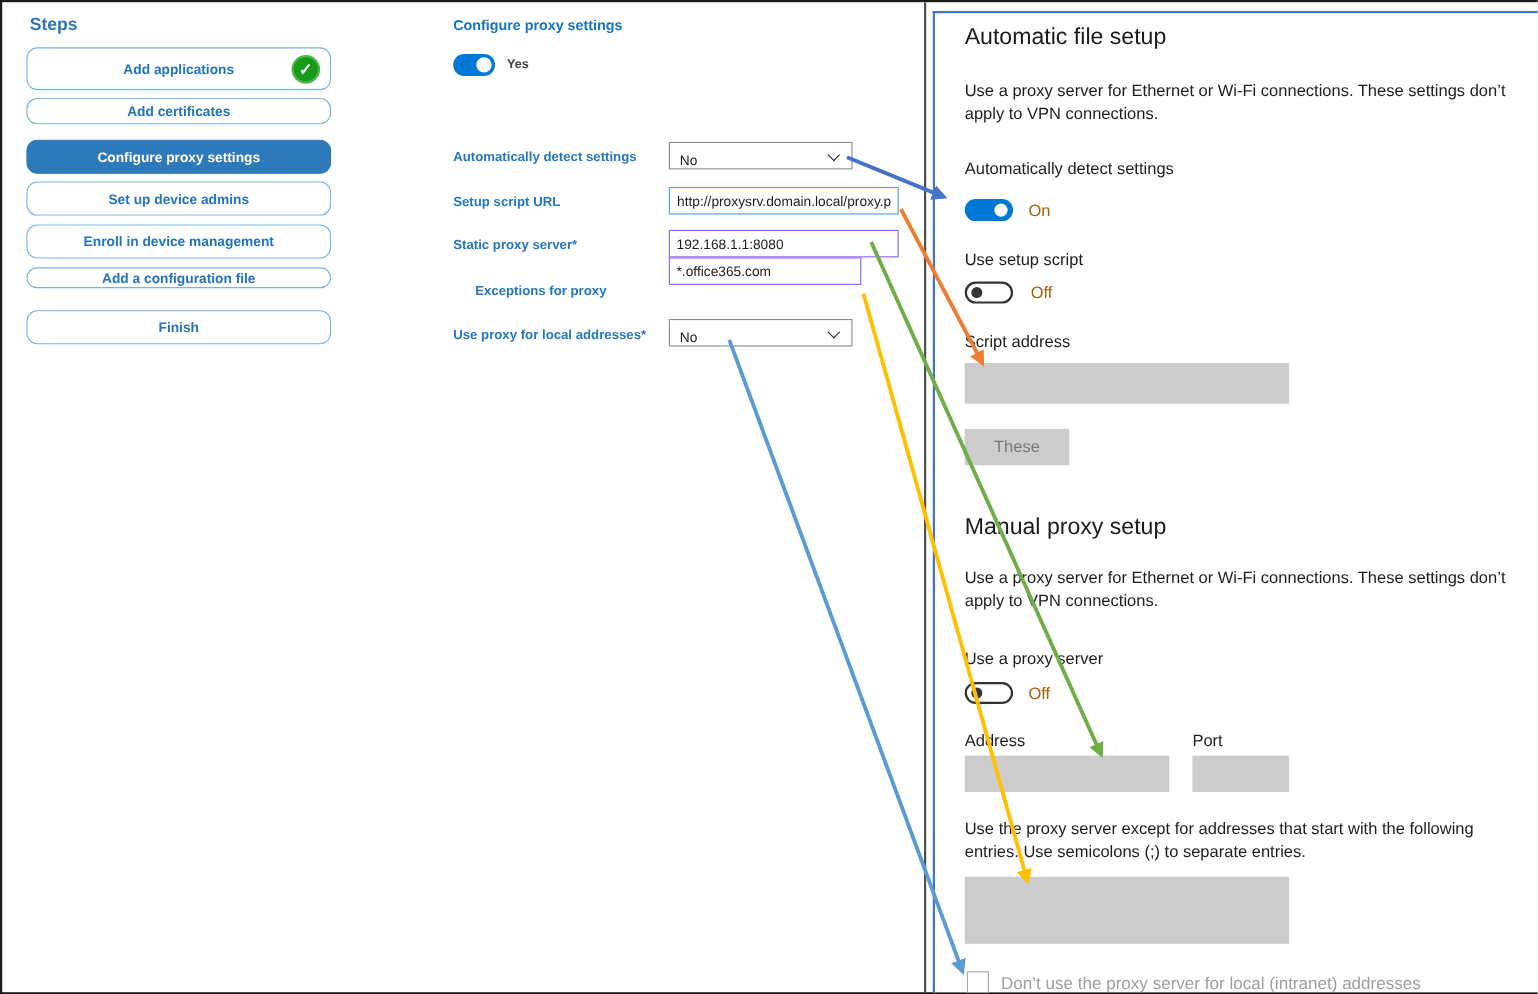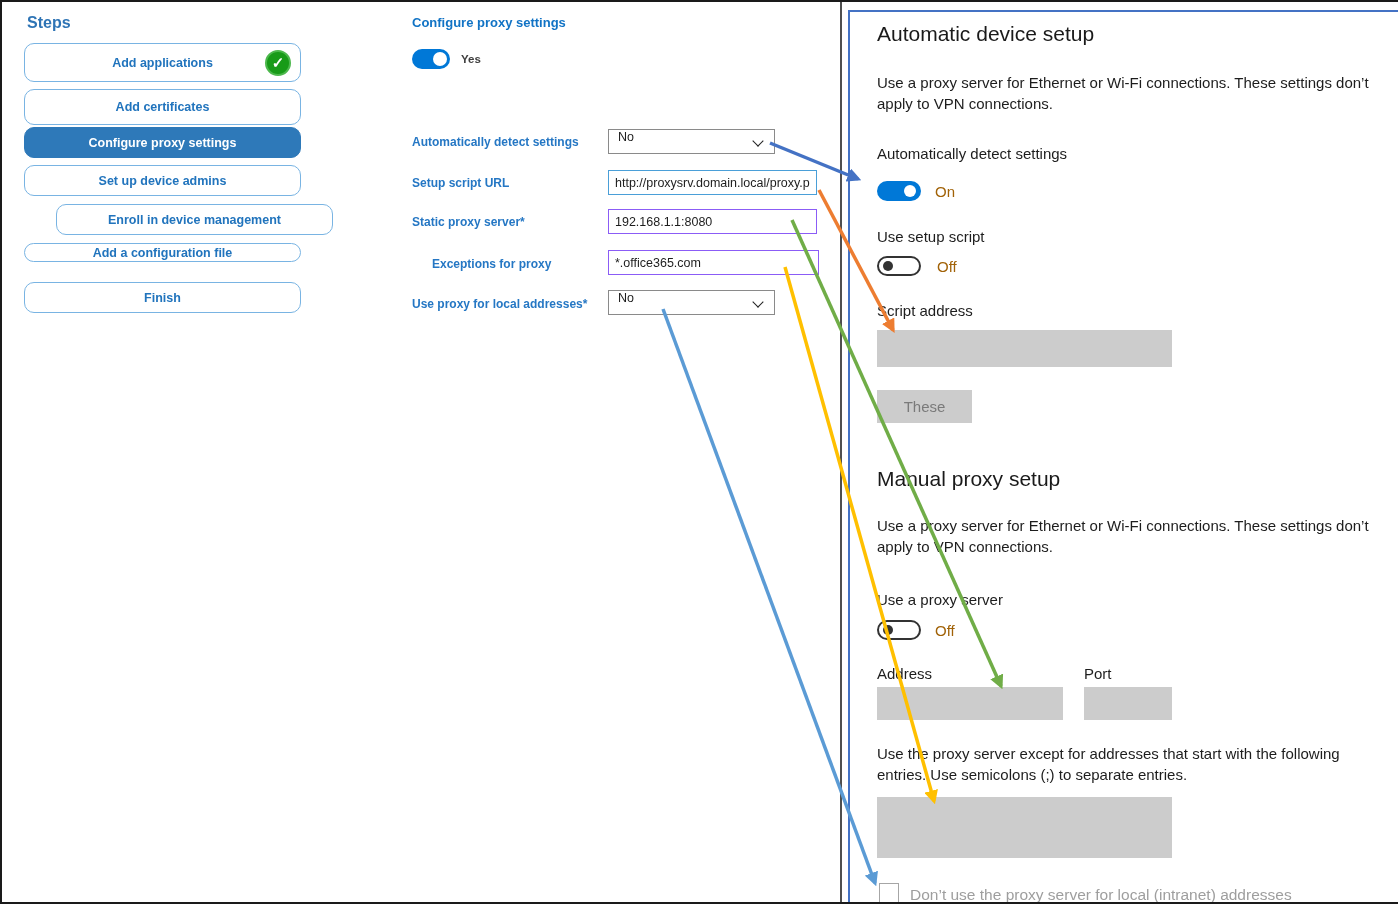--- a/index.html
+++ b/index.html
@@ -22,21 +22,21 @@
   .form-title { position:absolute; left:410px; top:13px; font-size:13px; font-weight:bold; color:#1173c5; }
   .mini-toggle { position:absolute; left:410px; top:47px; width:38px; height:20px; border-radius:10px;
                  background:#0078d7; cursor:pointer; }
   .mini-toggle .knob { position:absolute; right:3px; top:3px; width:14px; height:14px; border-radius:50%; background:#fff; }
   .mini-toggle-label { position:absolute; left:459px; top:51px; font-size:11.5px; font-weight:bold; color:#404040; }
   .f-label { position:absolute; left:410px; font-size:12px; font-weight:bold; color:#2577c4; width:195px; }
   .f-input { position:absolute; left:606px; height:25px; border:1px solid #8b5cf6; background:#fff;
              font-family:"Liberation Sans", sans-serif; font-size:12.5px; color:#1d1d1d; padding:0 6px; }
   .f-input.focused { border:1px solid #4a9fd8; }
   .f-select { position:absolute; left:606px; width:167px; height:25px; border:1px solid #8a8a8a; background:#fff;
-              font-size:12.5px; color:#1d1d1d; display:flex; align-items:flex-start; padding-left:9px; cursor:pointer; }
+              font-size:12.5px; color:#1d1d1d; display:flex; align-items:flex-end; padding-left:9px; cursor:pointer; }
   .chev { position:absolute; right:12px; top:7px; width:8px; height:8px;
           border-right:1.6px solid #222; border-bottom:1.6px solid #222; transform:rotate(45deg); }
 
   
   .vsep { position:absolute; left:838px; top:0; width:2px; height:904px; background:#4f4f4f; }
   .win-panel { position:absolute; left:846px; top:8px; width:552px; height:896px;
                border-left:2px solid #4472c4; border-top:2px solid #4472c4; background:#fff; }
   .h1 { position:absolute; font-size:21px; font-weight:400; color:#1a1a1a; }
   .body-text { position:absolute; font-size:15px; color:#1d1d1d; line-height:21px; }
   .ctl-label { position:absolute; font-size:15px; color:#1d1d1d; }
@@ -59,30 +59,30 @@
 <body>
 
 <div id="app">
 
   <div class="steps-title">Steps</div>
 
   <div class="step-btn" style="top:41px;height:39px;">
     <span>Add applications</span>
     <span class="check-badge">✓</span>
   </div>
-  <div class="step-btn" style="top:87px;height:36px;">
+  <div class="step-btn" style="top:87px;height:24px;">
     <span>Add certificates</span>
   </div>
   <div class="step-btn selected" style="top:125px;height:31px;">
     <span>Configure proxy settings</span>
   </div>
   <div class="step-btn" style="top:163px;height:31px;">
     <span>Set up device admins</span>
   </div>
-  <div class="step-btn" style="top:202px;height:31px;margin-left:32px;">
+  <div class="step-btn" style="top:202px;height:31px;">
     <span>Enroll in device management</span>
   </div>
   <div class="step-btn" style="top:241px;height:19px;">
     <span>Add a configuration file</span>
   </div>
   <div class="step-btn" style="top:280px;height:31px;">
     <span>Finish</span>
   </div>
 
   <div class="form-title">Configure proxy settings</div>
@@ -97,32 +97,32 @@
     <span class="chev"></span>
   </div>
 
   <div class="f-label" style="top:174px;">Setup script URL</div>
   <input class="f-input focused" style="top: 168px; width: 209px;" value="http://proxysrv.domain.local/proxy.pa">
 
   <div class="f-label" style="top:213px;">Static proxy server*</div>
   <input class="f-input" style="top: 207px; width: 209px;" value="192.168.1.1:8080">
 
   <div class="f-label" style="top:255px;margin-left:20px;">Exceptions for proxy</div>
-  <input class="f-input" style="top: 248px; width: 211px;" value="*.office365.com">
+  <input class="f-input" style="top: 232px; width: 175px;" value="*.office365.com">
 
   <div class="f-label" style="top:295px;">Use proxy for local addresses*</div>
   <div class="f-select" style="top:288px;">
     <span>No</span>
     <span class="chev"></span>
   </div>
 
   <div class="vsep"></div>
   <div class="win-panel"></div>
 
-  <div class="h1" style="left:875px;top:20px;">Automatic device setup</div>
+  <div class="h1" style="left:875px;top:20px;">Automatic file setup</div>
   <div class="body-text" style="left:875px;top:70px;width:505px;">Use a proxy server for Ethernet or Wi-Fi connections. These settings don’t apply to VPN connections.</div>
 
   <div class="ctl-label" style="left:875px;top:143px;">Automatically detect settings</div>
   <div class="toggle on" style="left:875px;top:179px;">
       <div class="knob"></div>
     </div>
   <div class="state-label" style="left:933px;top:181px;">On</div>
 
   <div class="ctl-label" style="left:875px;top:226px;">Use setup script</div>
   <div class="toggle off" style="left:875px;top:254px;">

